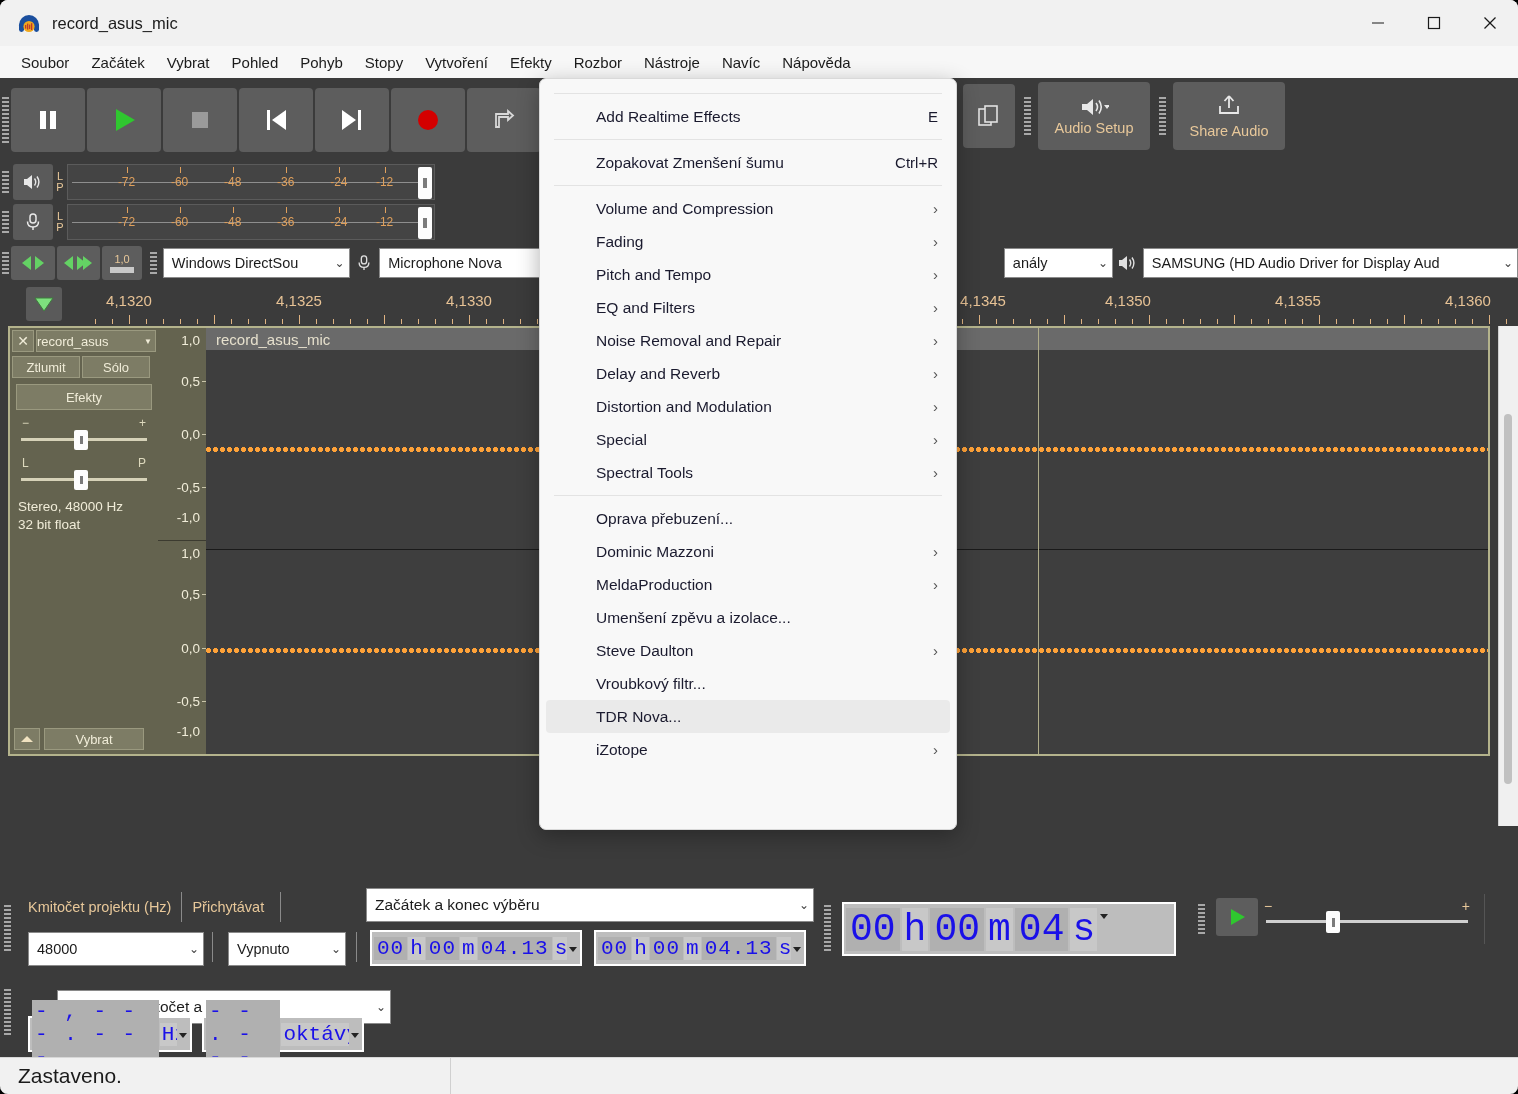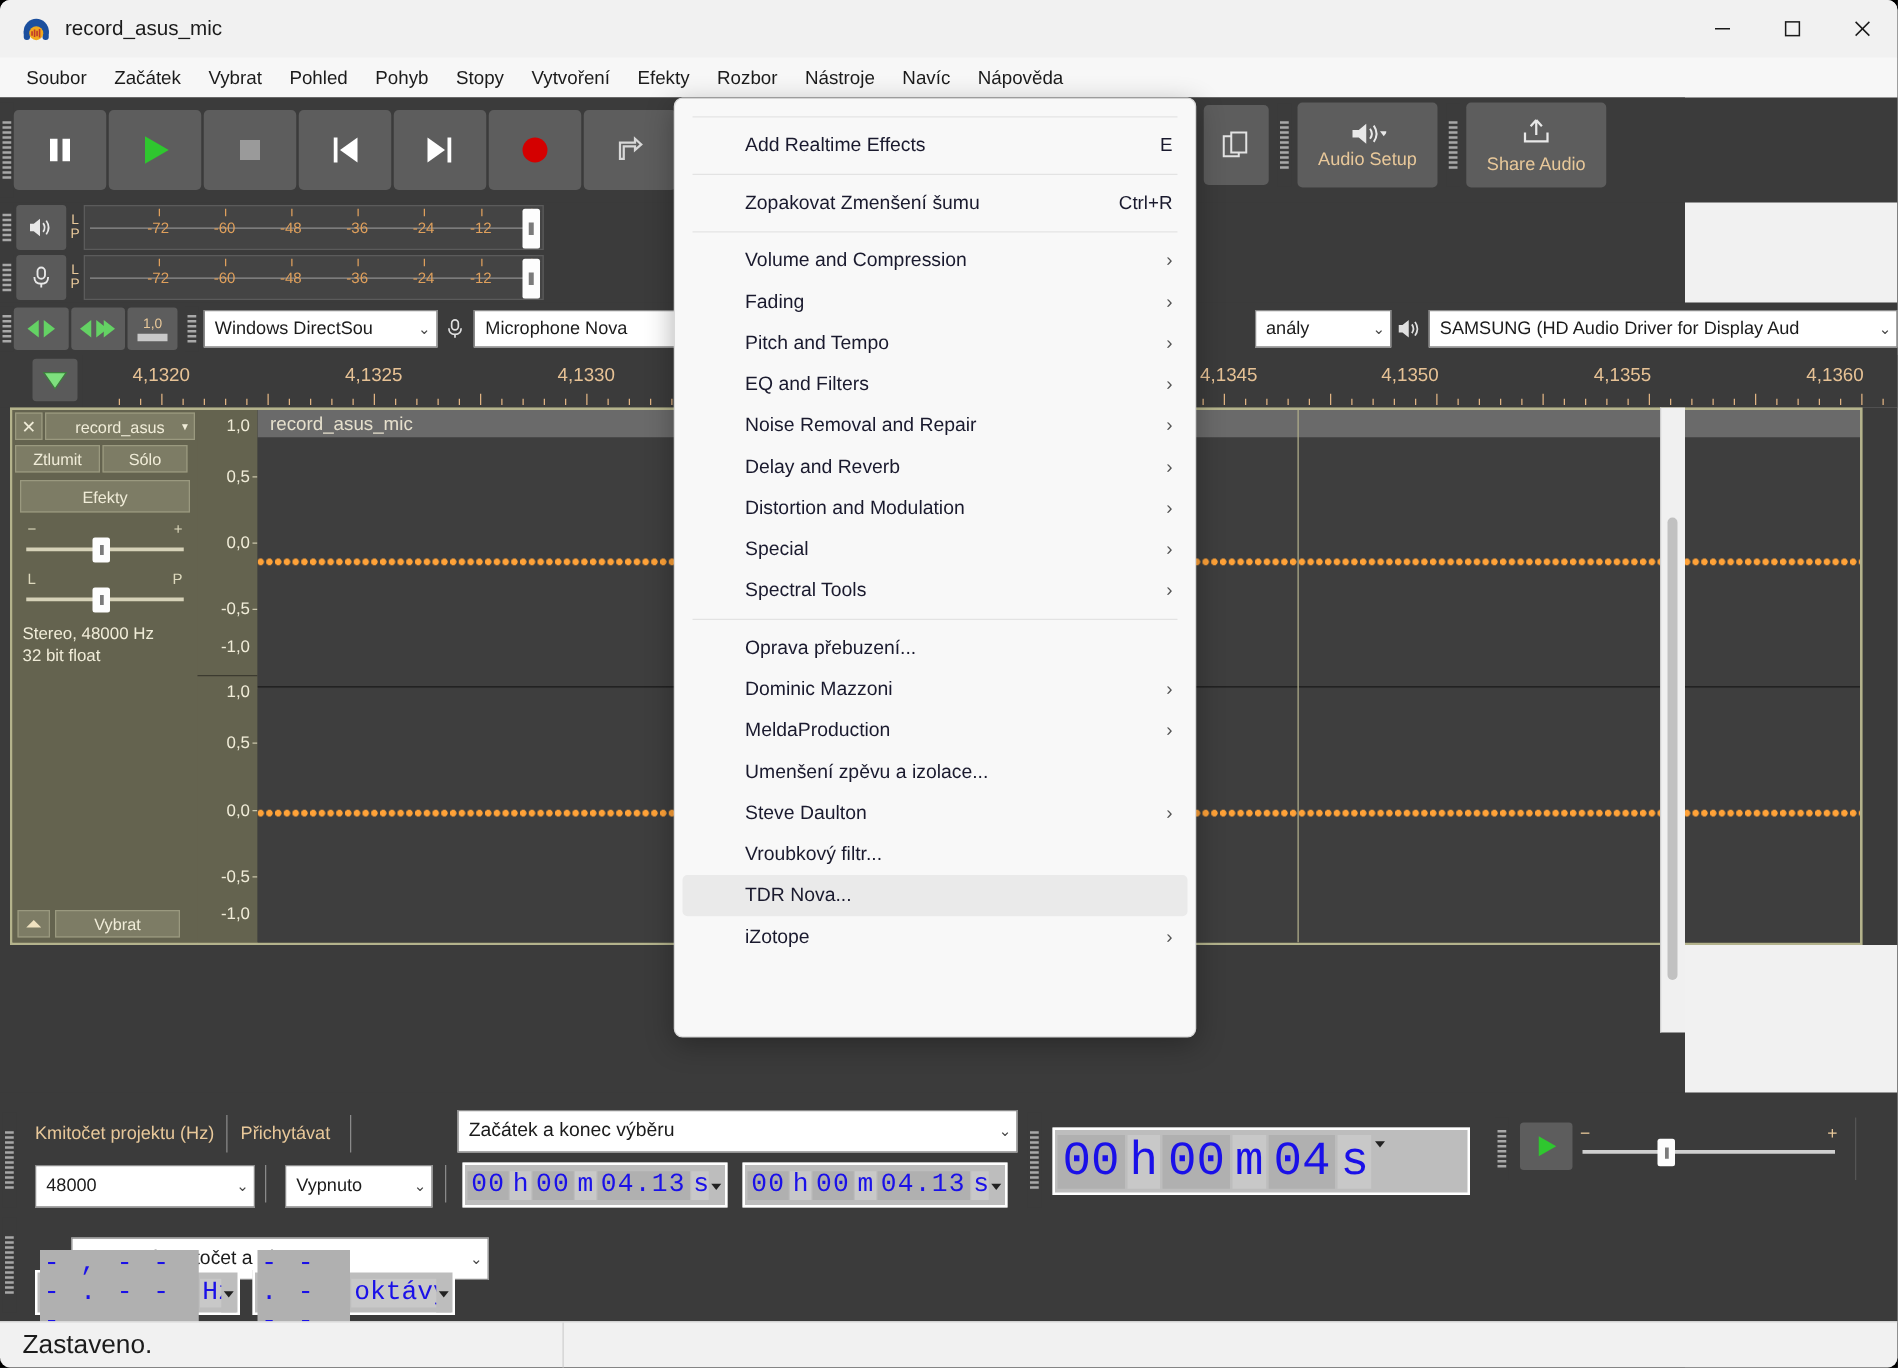--- a/index.html
+++ b/index.html
@@ -36,21 +36,21 @@
     background:#f7f7f7; display:flex; align-items:center; padding-left:10px;
   }
   .menu-item {
     padding:4px 11px; font-size:15px; color:#1b1b1b; height:26px;
     display:flex; align-items:center;
   }
   .menu-item.active { background:#f7f7f7; }
 
   
   .main {
-    position:absolute; left:0; top:78px; width:1348px; height:1016px;
+    position:absolute; left:0; top:78px; width:1518px; height:1016px;
     background:#3b3b3b;
   }
 
   
   .tb-row1 { position:absolute; left:0; top:0; width:1518px; height:84px; background:#3b3b3b;}
   .grip {
     width:11px; height:100%; background:#3b3b3b;
     display:flex; flex-direction:column; justify-content:center; align-items:center; gap:2px;
   }
   .grip i { display:block; width:7px; height:2px; background:#a8a8a8; }
@@ -113,21 +113,21 @@
   
   .trackarea { position:absolute; left:0; top:248px; width:1518px; height:430px; background:#3b3b3b; }
   .track-outer { position:absolute; left:8px; top:0; width:1482px; height:430px; border:2px solid #b4b38c; background:#64634f;}
   .track-panel { position:absolute; left:0; top:0; width:148px; height:426px; background:#64634f; }
   .tp-row { display:flex; align-items:center; padding:2px; gap:2px; }
   .tp-btn {
     background:#7d7c65; border:1px solid #9a997f; color:#f0ecd8; font-size:13px;
     display:flex; align-items:center; justify-content:center; height:22px;
   }
   .tp-x { width:22px; font-size:14px; }
-  .tp-name { flex:1; display:flex; align-items:center; justify-content:center; position:relative; }
+  .tp-name { flex:1; display:flex; align-items:center; justify-content:flex-start; position:relative; }
   .tp-name .caret { position:absolute; right:3px; font-size:8px; }
   .tp-effects { width:136px; height:26px; margin:4px auto 0; }
   .slider-wrap { width:132px; margin:6px auto 0; position:relative; height:34px; }
   .slider-lbl { position:absolute; top:0; font-size:12px; color:#ddd9bd; }
   .slider-track { position:absolute; left:3px; right:3px; top:22px; height:3px; background:#d6d2b8; }
   .slider-knob { position:absolute; left:56px; top:14px; width:14px; height:20px; background:#fdfdfd; border-radius:2px; display:flex; align-items:center; justify-content:center;}
   .slider-knob i { width:3px; height:8px; background:#7b7b7b; }
   .tp-info { margin:8px 0 0 8px; color:#f0ecd8; font-size:13.5px; line-height:18px; }
   .tp-foot { position:absolute; left:4px; bottom:4px; display:flex; gap:4px; align-items:center;}
   .tp-collapse { width:26px; height:22px; }

